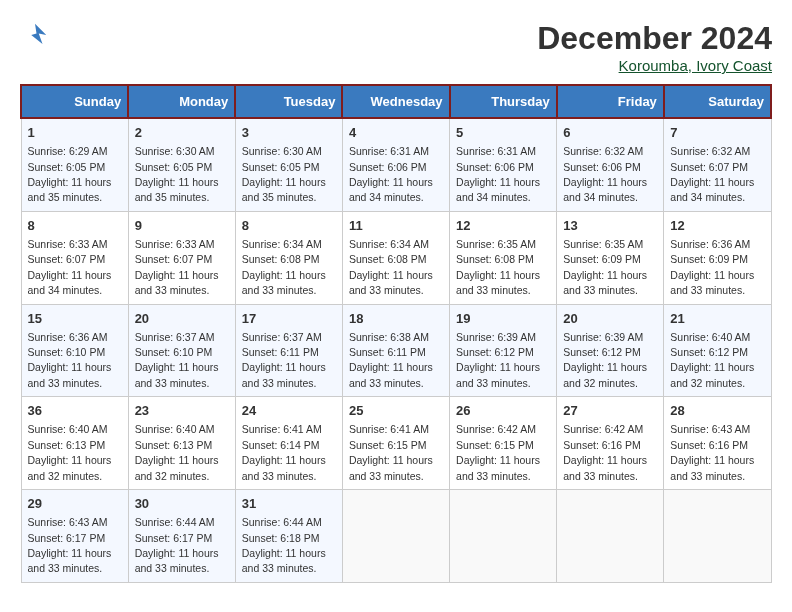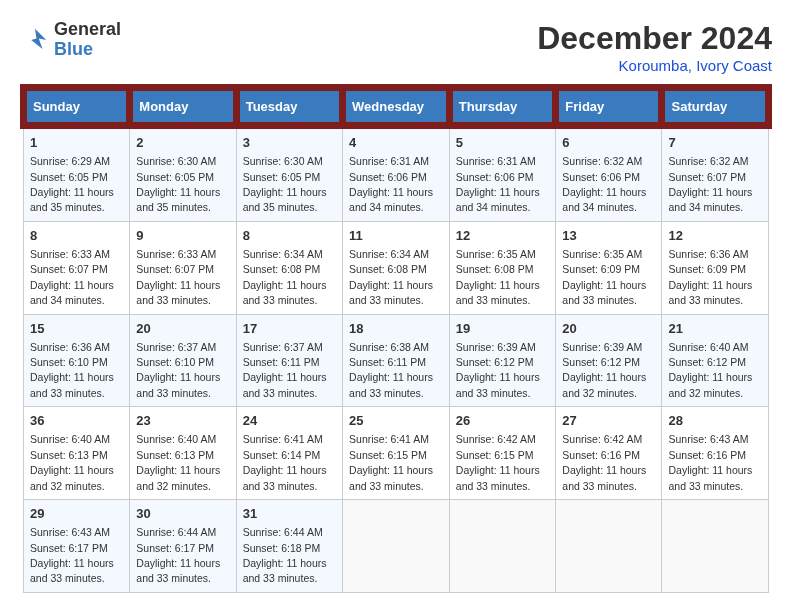--- a/index.html
+++ b/index.html
@@ -38,36 +38,37 @@
       text-align: right;
     }
     .title-block h1 {
       font-size: 32px;
       font-weight: bold;
       color: #333;
       text-align: center;
     }
     .title-block h2 {
       font-size: 15px;
-      color: #1d4ed8;
+      color: #14532d;
       font-weight: normal;
+      text-decoration: underline;
     }
     .calendar {
       width: 100%;
       border-collapse: collapse;
       font-size: 11px;
     }
     .calendar thead tr th {
       background: #3a7abf;
       color: #fff;
       padding: 8px 6px;
-      text-align: left;
+      text-align: right;
       font-size: 13px;
       font-weight: bold;
-      border: 7px solid #7f1d1d;
+      border: 2px solid #7f1d1d;
     }
     .calendar tbody tr td {
       border: 1px solid #ccc;
       vertical-align: top;
       padding: 5px 6px;
       width: 107px;
       min-height: 80px;
       background: #fff;
       color: #333;
       line-height: 1.4;
@@ -94,24 +95,20 @@
     }
   </style>
 </head>
 <body>
 
 <div class="header">
   <div class="logo">
     <svg class="logo-bird" viewBox="0 0 40 40">
       <polygon points="20,5 35,20 25,18 30,32 15,20 22,18" fill="#3a7abf"></polygon>
     </svg>
-    <div class="logo-text">
-      <span>General</span>
-      <span style="color:#3a7abf">Blue</span>
-    </div>
   </div>
   <div class="title-block">
     <h1>December 2024</h1>
     <h2>Koroumba, Ivory Coast</h2>
   </div>
 </div>
 
 <table class="calendar">
   <thead>
     <tr>

